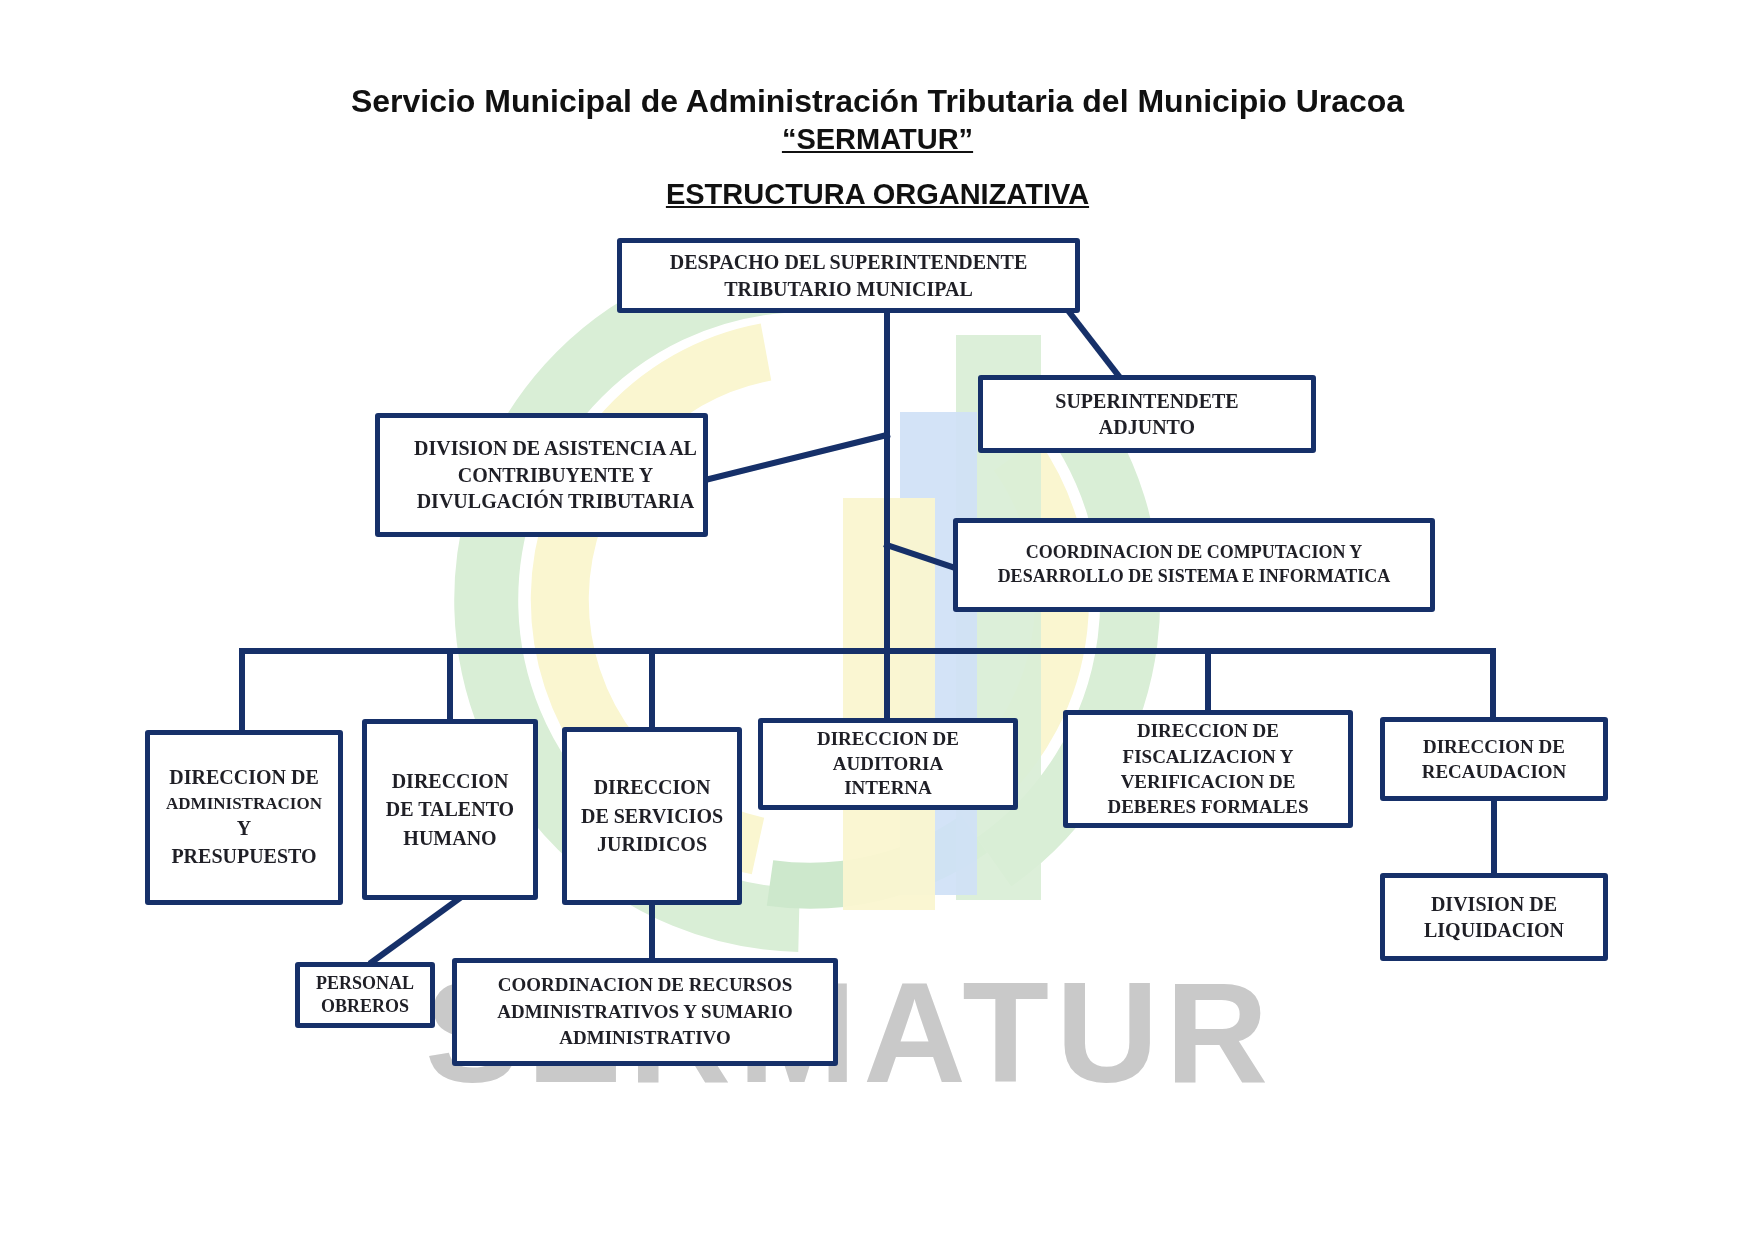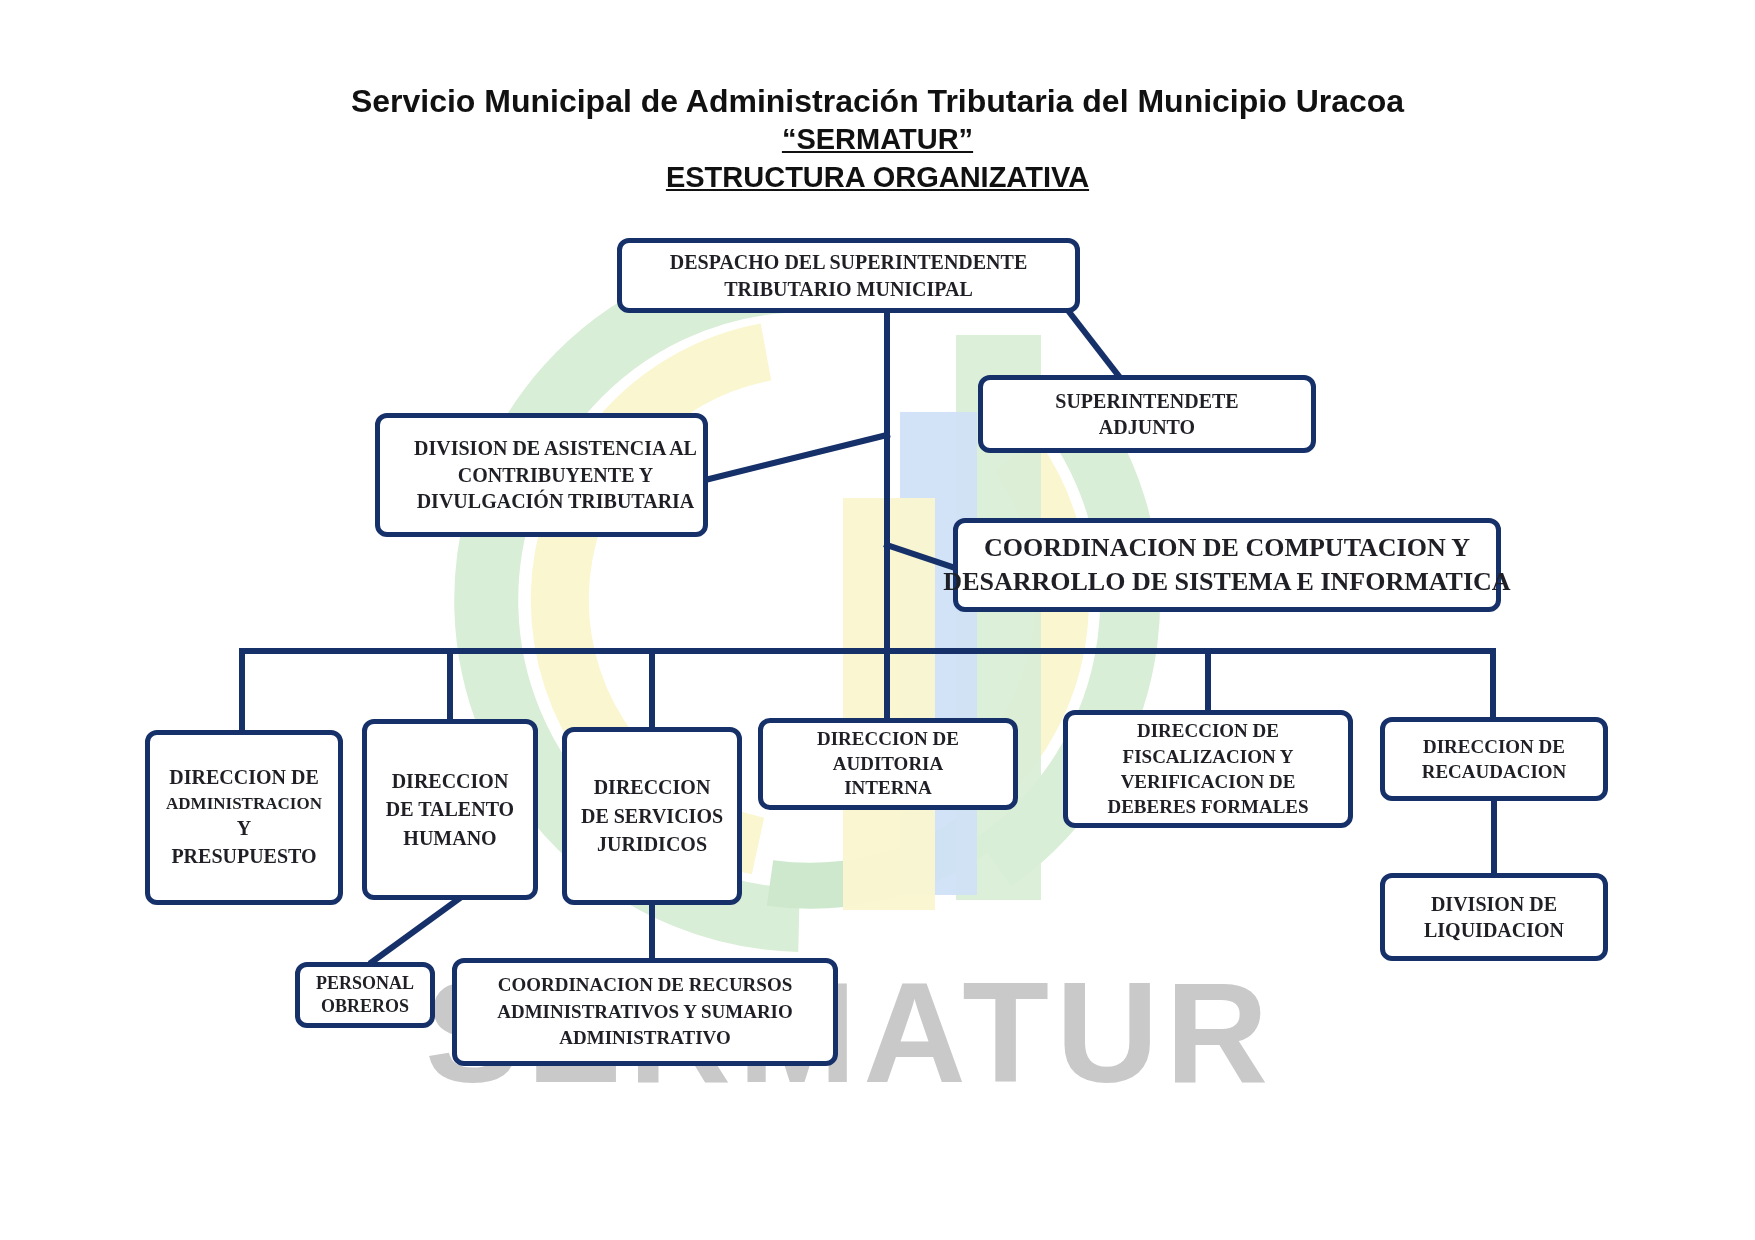--- a/index.html
+++ b/index.html
@@ -9,44 +9,44 @@
   }
   html,body{margin:0;padding:0;background:#ffffff;}
   #page{position:relative;width:1755px;height:1240px;background:var(--page-bg);
         overflow:hidden;font-family:"Liberation Sans",sans-serif;}
 
   
   .header{position:absolute;left:0;top:82px;width:100%;text-align:center;
           color:var(--title-text);z-index:4;}
   .header .t1{font-size:32px;font-weight:bold;line-height:1.2;}
   .header .t2{font-size:29px;font-weight:bold;text-decoration:underline;line-height:1.2;margin-top:2px;}
-  .header .t3{font-size:29px;font-weight:bold;text-decoration:underline;line-height:1.2;margin-top:3px;}
+  .header .t3{font-size:29px;font-weight:bold;text-decoration:underline;line-height:1.2;margin-top:20px;}
 
   
   .logo-svg{position:absolute;left:0;top:0;z-index:0;}
   .wm-text{position:absolute;left:425px;top:962px;z-index:1;
            font-family:"Liberation Sans",sans-serif;font-weight:bold;
            font-size:142px;letter-spacing:7px;color:var(--wm-gray);line-height:1;}
 
   
   .connector-svg{position:absolute;left:0;top:0;z-index:2;}
   .connector{stroke:var(--line);stroke-width:6;stroke-linecap:square;fill:none;}
 
   
   .node{position:absolute;z-index:3;background:#ffffff;border:5px solid var(--line);
-        border-radius:12px;color:var(--box-text);
+        border-radius:3px;color:var(--box-text);
         font-family:"Liberation Serif",serif;font-weight:bold;text-align:center;
         display:flex;flex-direction:column;justify-content:center;align-items:center;
         box-sizing:border-box;font-size:20px;line-height:1.32;}
   .node span{display:block;white-space:nowrap;}
   .node .small{font-size:17px;}
   #n-despacho          {left:617px; top:238px; width:463px; height:75px; font-size:20px;}
   #n-superadj          {left:978px; top:375px; width:338px; height:78px;}
   #n-division-asist    {left:375px; top:413px; width:333px; height:124px;font-size:20px;padding-left:28px;}
-  #n-coord-comp       {left:953px; top:518px; width:548px; height:94px; font-size:26px;}
+  #n-coord-comp       {left:953px; top:518px; width:482px; height:94px; font-size:18px;}
   #n-dir-admin         {left:145px; top:730px; width:198px; height:175px;font-size:20px;line-height:1.38;}
   #n-dir-talento       {left:362px; top:719px; width:176px; height:181px;line-height:1.42;}
   #n-dir-servicios     {left:562px; top:727px; width:180px; height:178px;line-height:1.42;}
   #n-dir-auditoria     {left:758px; top:718px; width:260px; height:92px; font-size:19px;line-height:1.3;}
   #n-dir-fiscalizacion {left:1063px;top:710px; width:290px; height:118px;font-size:19px;line-height:1.34;}
   #n-dir-recaudacion   {left:1380px;top:717px; width:228px; height:84px; font-size:19px;}
   #n-personal-obreros  {left:295px; top:962px; width:140px; height:66px; font-size:18px;line-height:1.3;align-items:center;}
   #n-coord-recursos    {left:452px; top:958px; width:386px; height:108px;font-size:19px;line-height:1.4;}
   #n-division-liq      {left:1380px;top:873px; width:228px; height:88px; font-size:20px;}
 </style>

